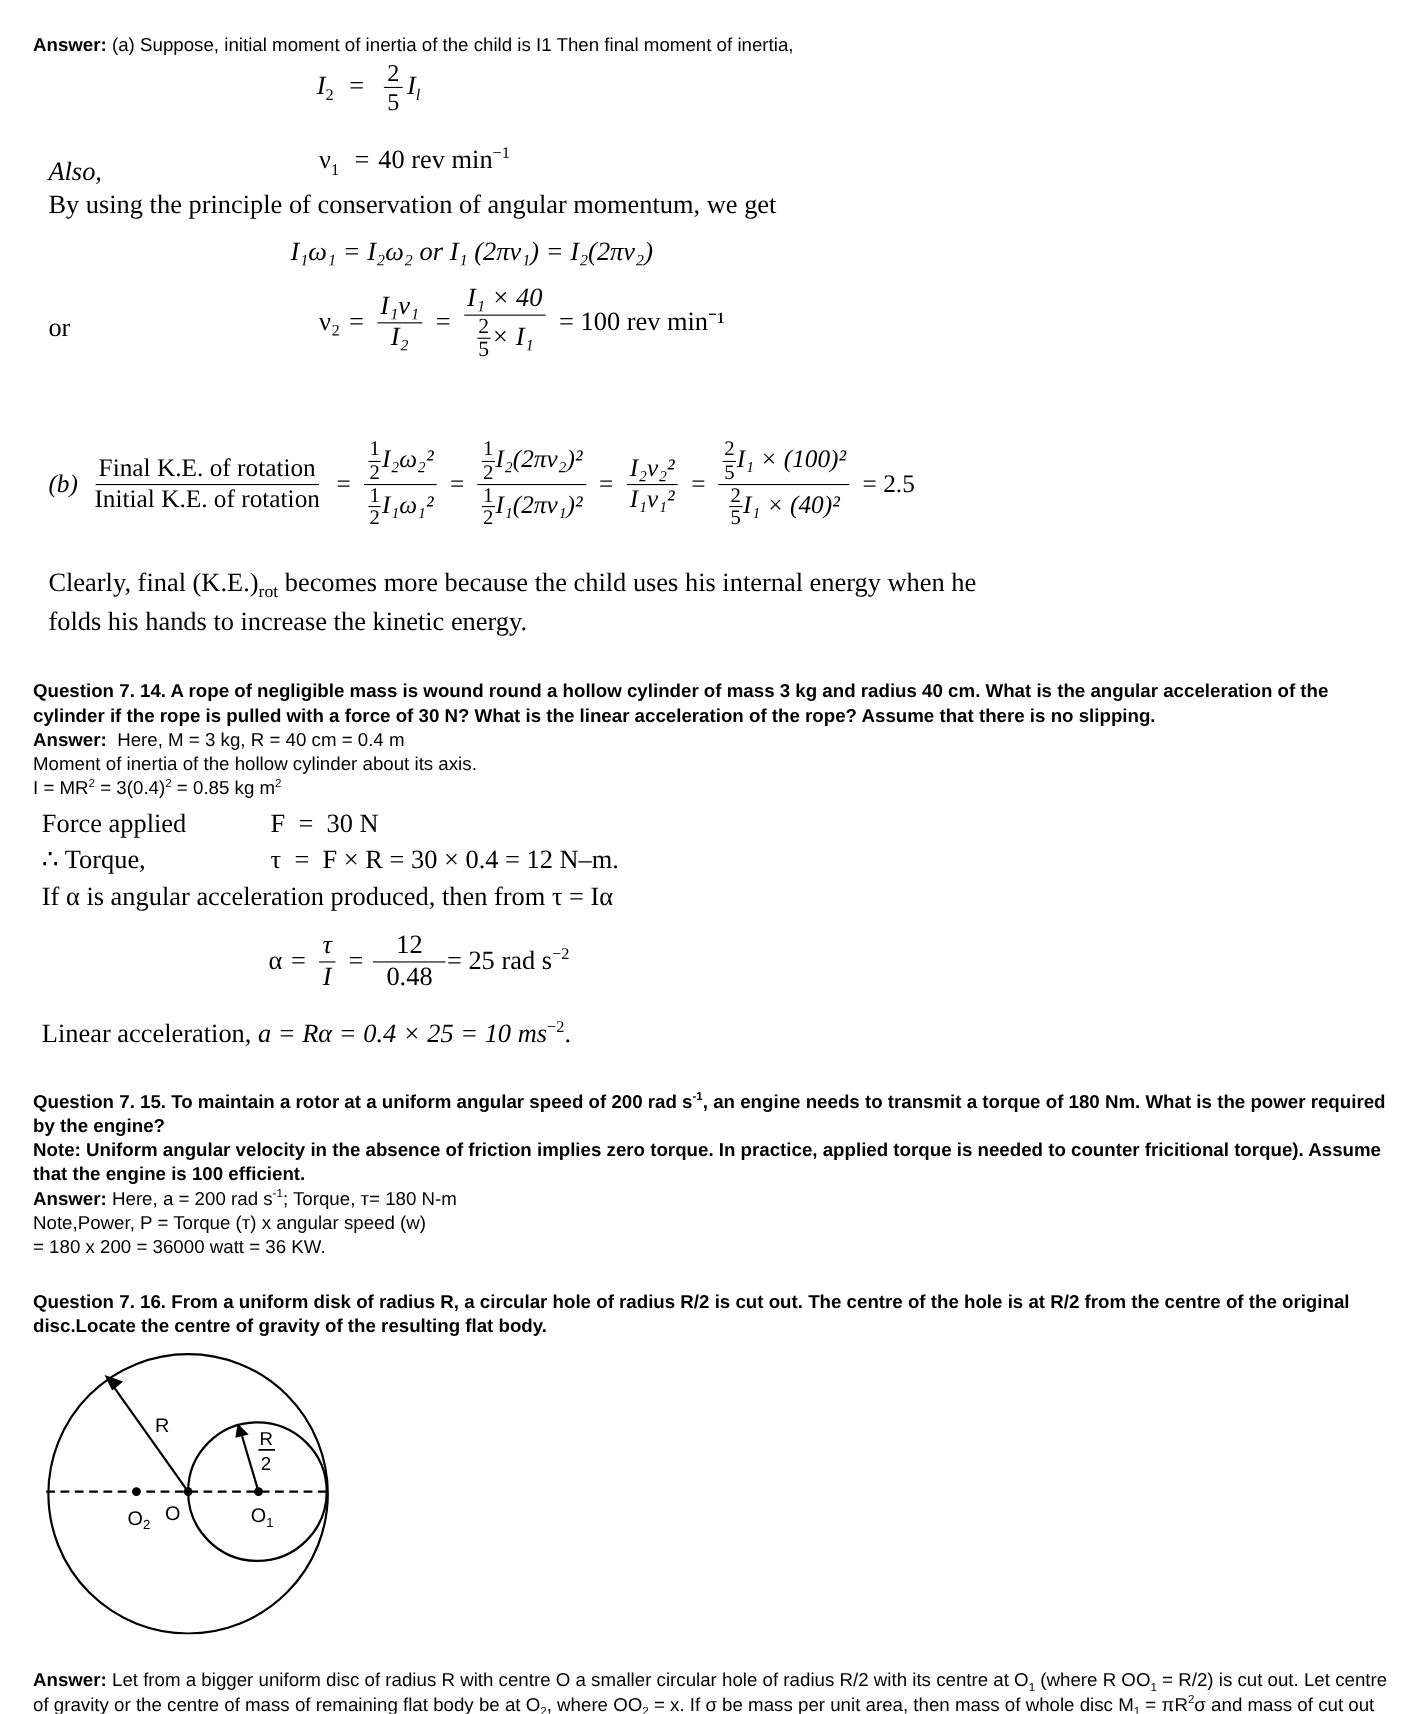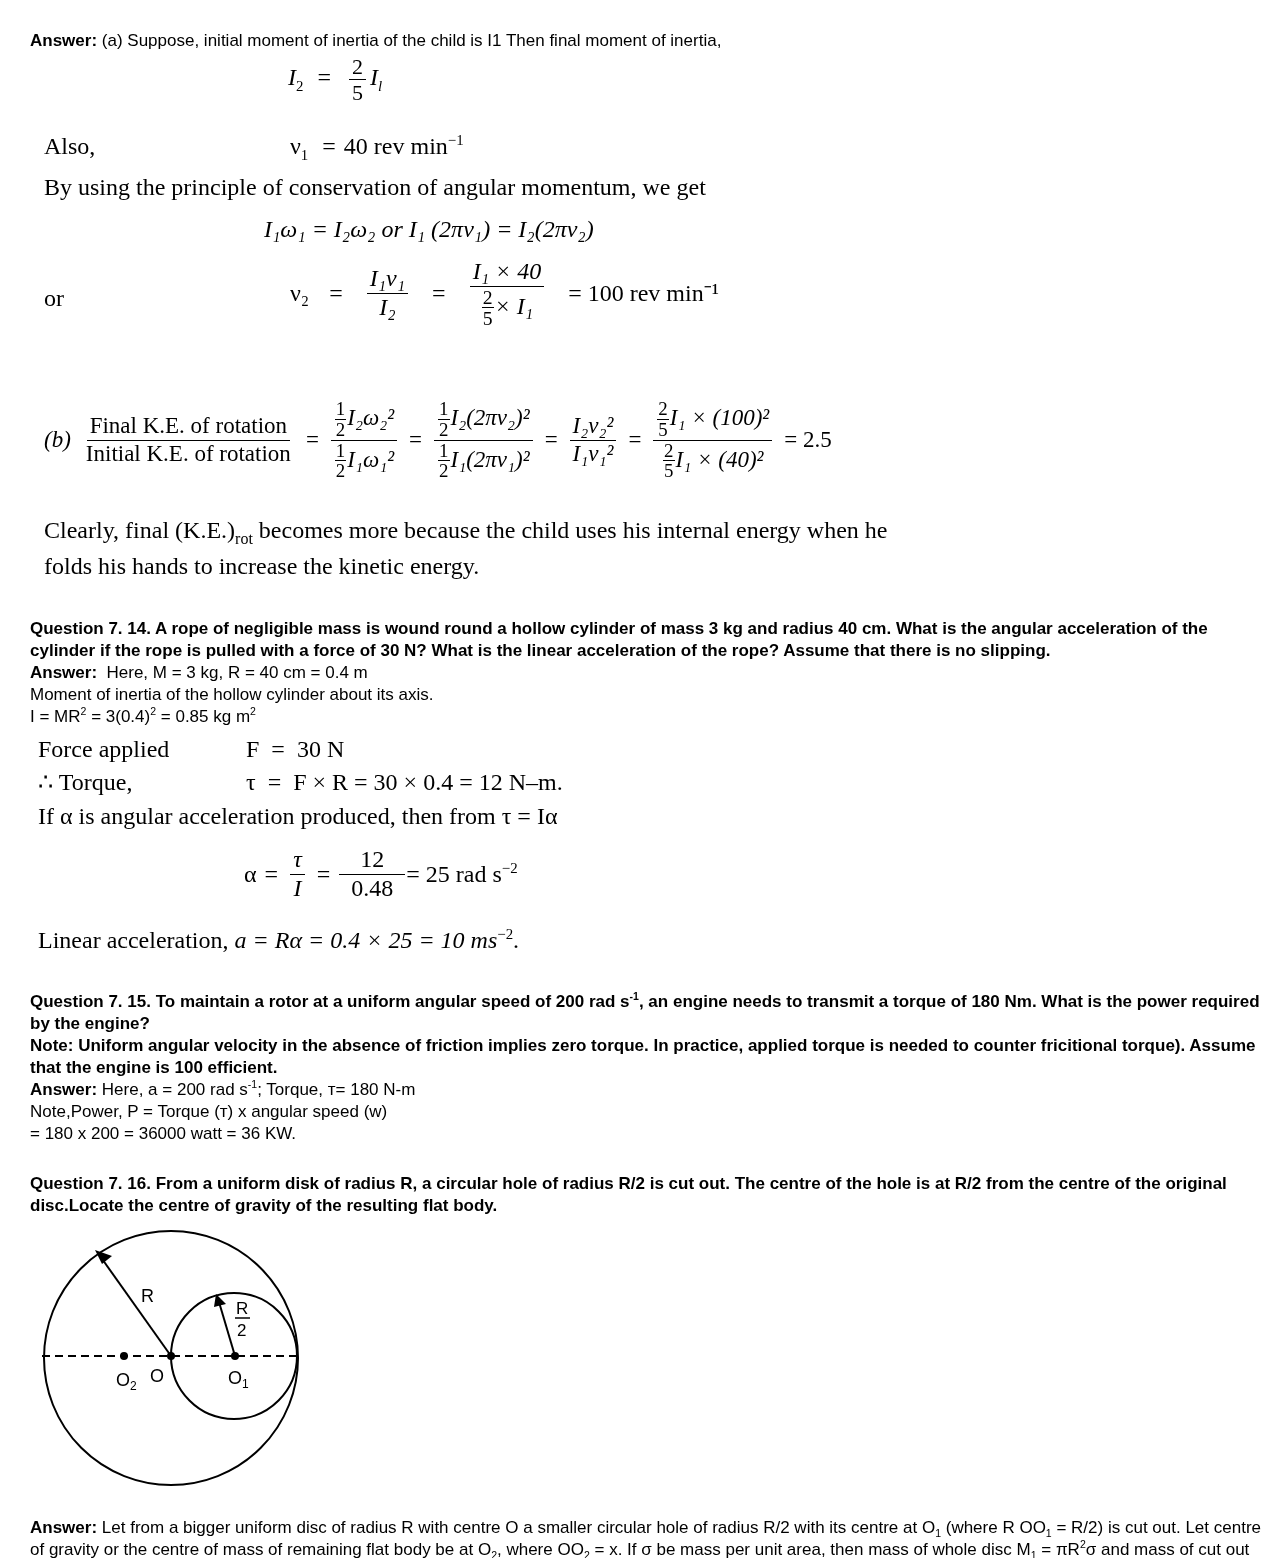--- a/index.html
+++ b/index.html
@@ -29,32 +29,32 @@
 
 <div class="abs serif" style="left:288px; top:54px;">
   <span class="it">I</span><sub>2</sub>
   <span class="eq">=</span>
   <span class="frac" style="font-size:22px;">
       <span class="num">2</span>
       <span class="den">5</span>
     </span><span class="it">I</span><sub class="it">l</sub>
 </div>
 
-<div class="abs serif" style="left:44px; top:132px;">Also,</div>
+<div class="abs serif" style="left:44px; top:143px;font-style:italic;">Also,</div>
 <div class="abs serif" style="left:290px; top:132px;">
   <span>ν</span><sub>1</sub>
   <span class="eq">=</span><span>40 rev min</span><sup>−1</sup>
 </div>
 
 <div class="abs serif" style="left:44px; top:173px;">By using the principle of conservation of angular momentum, we get</div>
 
 <div class="abs serif it" style="left:264px; top:215px;">I₁ω₁ = I₂ω₂   or   I₁ (2πν₁) = I₂(2πν₂)</div>
 
 <div class="abs serif" style="left:44px; top:284px;">or</div>
-<div class="abs serif" style="left:290px; top:258px; display:flex; align-items:center;gap:12px;">
+<div class="abs serif" style="left:290px; top:258px; display:flex; align-items:center;">
   <span>ν₂</span>
   <span class="eq">=</span>
   <span class="frac it">
       <span class="num">I₁ν₁</span>
       <span class="den">I₂</span>
     </span>
   <span class="eq">=</span>
   <span class="frac">
       <span class="num it">I₁ × 40</span>
       <span class="den"><span class="sfrac">

